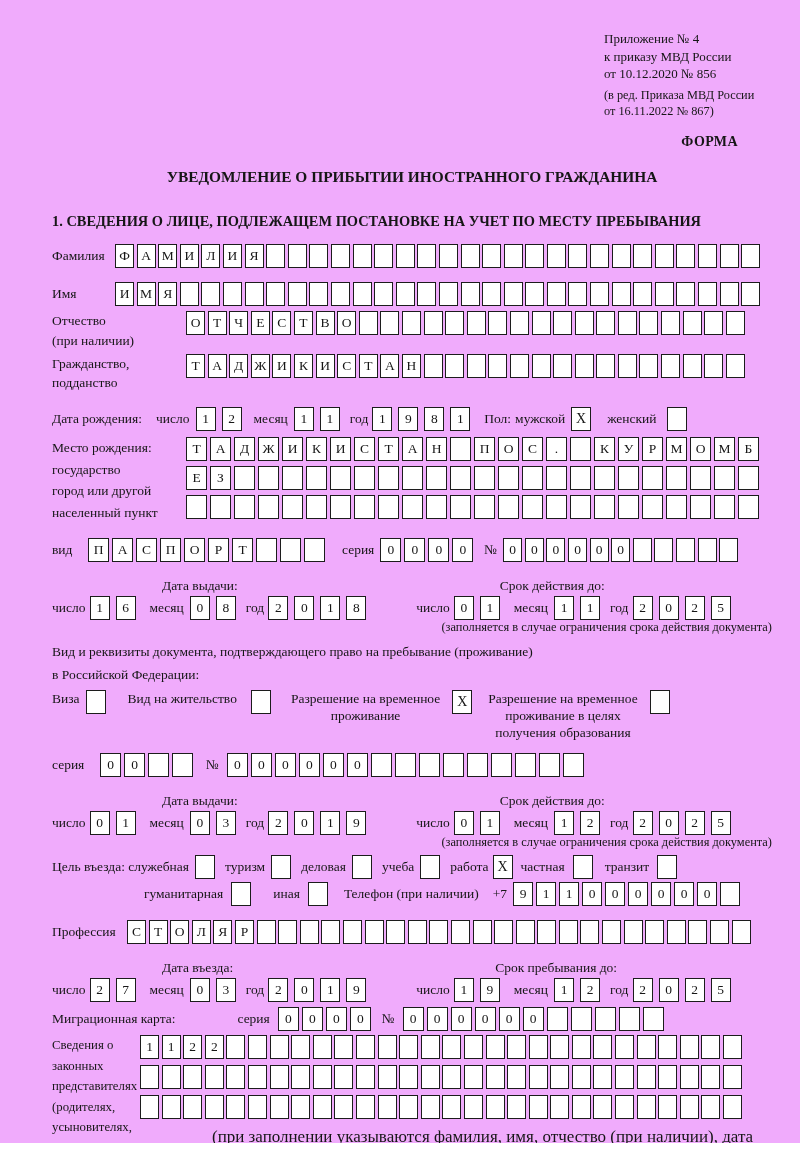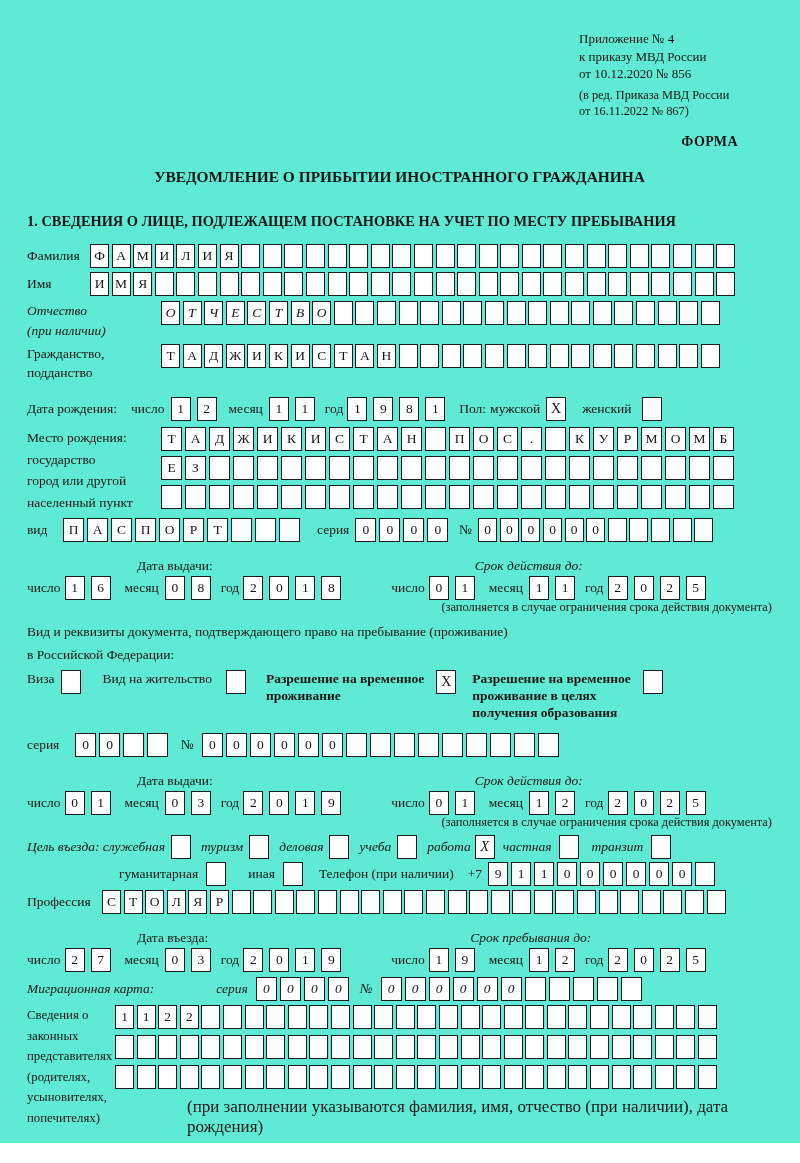--- a/index.html
+++ b/index.html
@@ -1,53 +1,53 @@
 <!DOCTYPE html>
 <html><head>
 <meta charset="utf-8">
 <style>
   html,body{margin:0;padding:0;background:#ffffff;}
-  .page{position:relative;width:800px;height:1143px;background:#5eead4;overflow:hidden;
+  .page{position:relative;width:800px;height:1143px;background:#f0abfc;overflow:hidden;
         font-family:"Liberation Serif","DejaVu Serif",serif;color:#161616;
-        box-sizing:border-box;padding:30px 28px 0 27px;}
+        box-sizing:border-box;padding:30px 28px 0 52px;}
   .ref{margin-left:552px;font-size:13px;line-height:1.35;}
   .ref .amend{margin-top:4px;font-size:12.3px;}
   .forma{text-align:right;font-weight:bold;font-size:14px;margin:14px 34px 0 0;letter-spacing:.4px;}
   .title{text-align:center;font-weight:bold;font-size:15.4px;line-height:1.4;margin-top:16px;}
   .title-underline{display:inline-block;width:56px;border-bottom:2px solid #3a3a3a;margin-left:10px;}
   .section-h{font-weight:bold;font-size:14.4px;margin-top:26px;}
-  .row{display:flex;align-items:center;margin-top:4px;}
+  .row{display:flex;align-items:center;margin-top:14px;}
   .row.top{align-items:flex-start;}
   .lbl{font-size:13.5px;flex:none;line-height:1.35;}
   .cells{display:flex;flex:none;}
   .cell{box-sizing:border-box;flex:none;width:19px;height:24px;border:1.6px solid #1c1c1c;
         margin-right:2.6px;display:flex;align-items:center;justify-content:center;
         font-size:13.5px;background:#fff;}
   .wide .cell{width:21px;margin-right:3px;}
   .datec .cell{width:20px;margin-right:6px;}
   .phonec .cell{width:20px;margin-right:3px;}
   .chk{box-sizing:border-box;flex:none;width:20px;height:24px;border:1.6px solid #1c1c1c;
        display:flex;align-items:center;justify-content:center;font-size:14px;background:#fff;}
   .lblw1{min-width:63px;}
   .lblcol{width:134px;flex:none;font-size:13.5px;line-height:1.45;}
   .bp-labels{width:134px;flex:none;font-size:13.5px;line-height:1.62;}
   .bp-rows > .cells{margin-bottom:5px;}
   .center-h{font-weight:bold;font-size:13.8px;text-align:center;margin-top:6px;padding-left:24px;}
   .date-heads{display:flex;font-size:13.5px;margin-top:16px;}
   .dh1{margin-left:110px;}
-  .dh2{margin-left:262px;font-style:italic;}
+  .dh2{margin-left:262px;}
   .date-row{display:flex;align-items:center;margin-top:2px;}
   .note{font-size:12.4px;text-align:right;margin-top:0;}
   .permit-row{display:flex;align-items:flex-start;margin-top:5px;font-size:13.5px;line-height:1.28;}
-  .multi{flex:none;font-weight:bold;}
+  .multi{text-align:center;flex:none;}
   .ml4{margin-left:4px;}.ml6{margin-left:6px;}.ml8{margin-left:8px;}.ml10{margin-left:10px;}
   .ml12{margin-left:12px;}.ml14{margin-left:14px;}.ml16{margin-left:16px;}
   .ml20{margin-left:20px;}.ml22{margin-left:22px;}.ml26{margin-left:16px;}
   .ml44{margin-left:44px;}.ml62{margin-left:62px;}.ml92{margin-left:92px;}
-  .mt3{margin-top:3px;}.mt5{margin-top:5px;font-style:italic;}.mt6{margin-top:6px;}
+  .mt3{margin-top:3px;}.mt5{margin-top:5px;}.mt6{margin-top:6px;}
   .mt12{margin-top:12px;}.mt14{margin-top:14px;}
   .txtline{font-size:13.5px;line-height:1.35;margin-top:8px;}
   .txtline2{font-size:13.5px;line-height:1.35;margin-top:5px;}
   .rep-block{display:flex;align-items:flex-start;margin-top:4px;}
   .rep-labels{width:88px;flex:none;font-size:12.8px;line-height:1.6;white-space:nowrap;}
   .rep-right > .cells{margin-bottom:6px;}
   .rep-note{font-size:17px;margin-top:8px;margin-left:72px;}
 </style>
 </head>
 <body>

